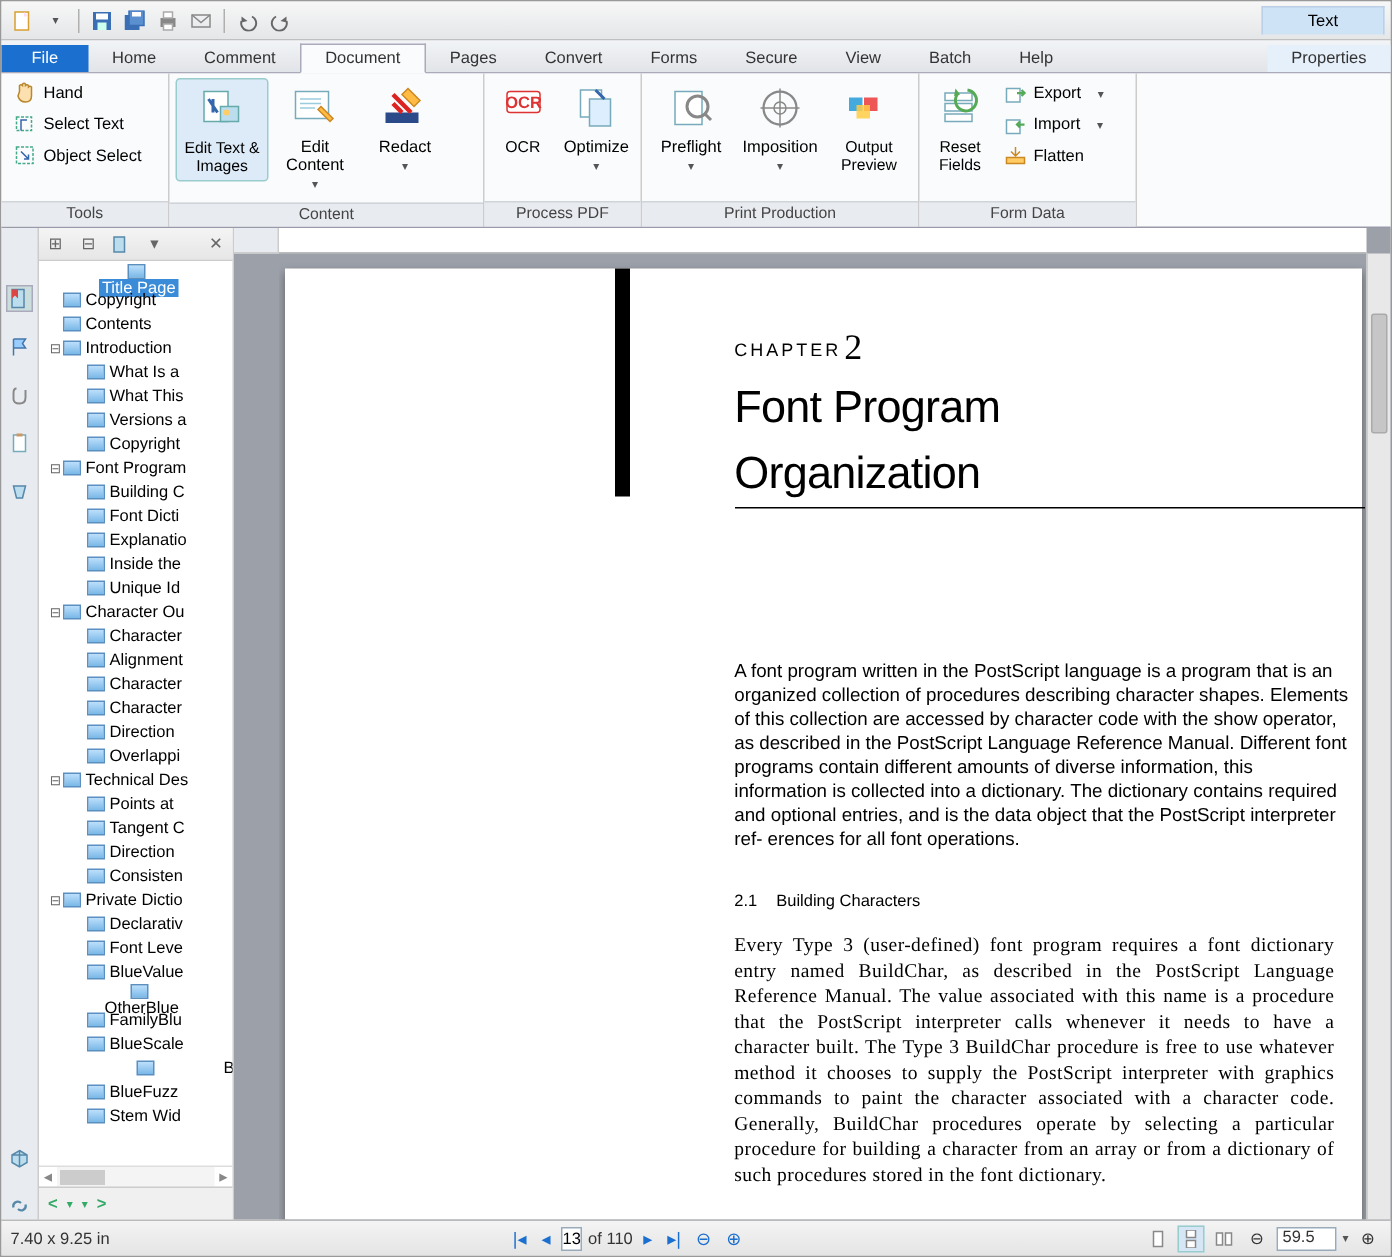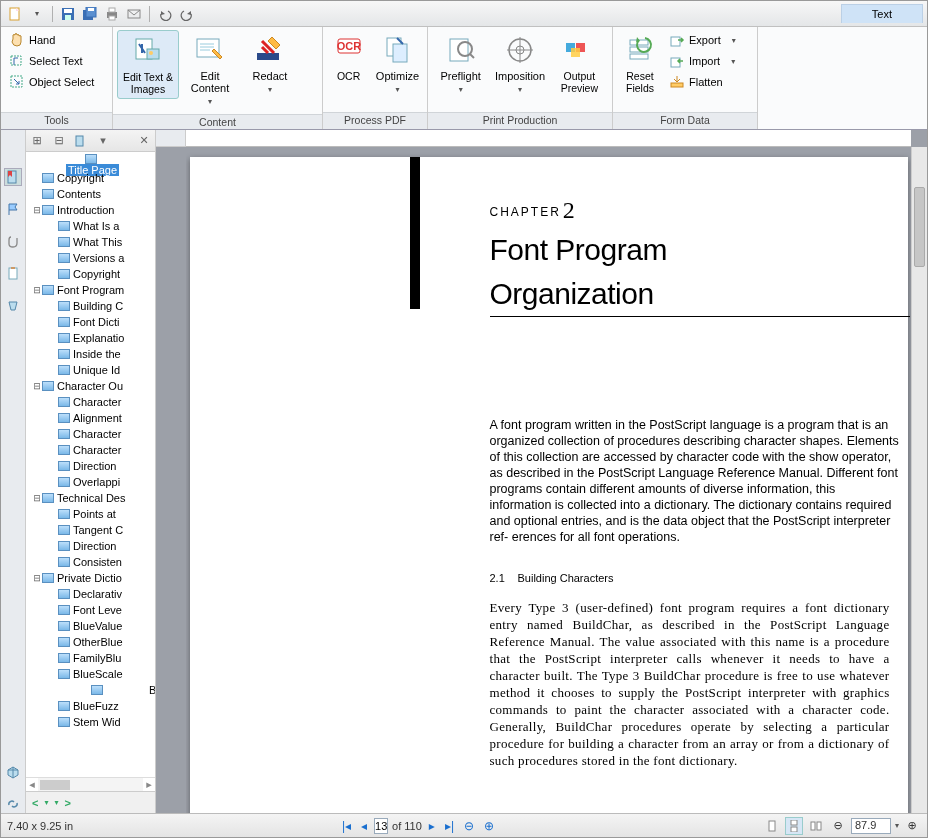--- a/index.html
+++ b/index.html
@@ -139,20 +139,35 @@
         <svg width="14" height="14">
           <path d="M4 4 A5 5 0 1 0 11 7" fill="none" stroke="#666" stroke-width="1.3"></path>
           <path d="M11 4 L11 8 L7 7 Z" fill="#666"></path>
         </svg>
       </span>
     <div class="contextual">
       <div class="context-label">Text</div>
     </div>
   </div>
 
+  <div class="tabrow">
+    <div class="tab file">File</div>
+    <div class="tab">Home</div>
+    <div class="tab">Comment</div>
+    <div class="tab active">Document</div>
+    <div class="tab">Pages</div>
+    <div class="tab">Convert</div>
+    <div class="tab">Forms</div>
+    <div class="tab">Secure</div>
+    <div class="tab">View</div>
+    <div class="tab">Batch</div>
+    <div class="tab">Help</div>
+    <div style="flex:1"></div>
+    <div class="tab ctx">Properties</div>
+  </div>
 
   <div class="ribbon">
     <div class="group" style="width:112px">
       <div class="group-body">
           <div class="col">
         <div class="smallbtn">
               <svg width="16" height="16">
                 <path d="M4 7 L4 3 Q5 2 6 3 L6 2 Q7 1 8 2 L8 3 Q9 2 10 3 L10 4 Q11 3 12 4 L12 10 Q12 14 8 14 Q4 14 3 10 Z" fill="#fde0b0" stroke="#b8872f"></path>
               </svg>
               <span>Hand</span>
@@ -514,21 +529,21 @@
           <div class="node" style="padding-left: 22px;">
             <span class="tw"></span>
             <span class="bm-ico"></span>
             <span class="bm-lbl">Font Leve</span>
           </div>
           <div class="node" style="padding-left: 22px;">
             <span class="tw"></span>
             <span class="bm-ico"></span>
             <span class="bm-lbl">BlueValue</span>
           </div>
-          <div class="node" style="padding-left: 22px;">
+          <div class="node" style="padding-left: 10px; flex-direction: column;">
             <span class="tw"></span>
             <span class="bm-ico"></span>
             <span class="bm-lbl">OtherBlue</span>
           </div>
           <div class="node" style="padding-left: 22px;">
             <span class="tw"></span>
             <span class="bm-ico"></span>
             <span class="bm-lbl">FamilyBlu</span>
           </div>
           <div class="node" style="padding-left: 22px;">
@@ -612,18 +627,18 @@
           <rect x="3" y="7" width="6" height="5" fill="#fff" stroke="#888"></rect>
         </svg>
       </span>
     <span class="vb">
         <svg width="12" height="12">
           <rect x="1" y="2" width="4" height="8" fill="#fff" stroke="#888"></rect>
           <rect x="7" y="2" width="4" height="8" fill="#fff" stroke="#888"></rect>
         </svg>
       </span>
     <span class="vb">⊖</span>
-    <div class="zoom"><span>87.9</span></div>
+    <div class="zoom"><span>59.5</span></div>
     <span class="dd">▾</span>
     <span class="vb">⊕</span>
   </div>
 
 </div>
 
 </body></html>

